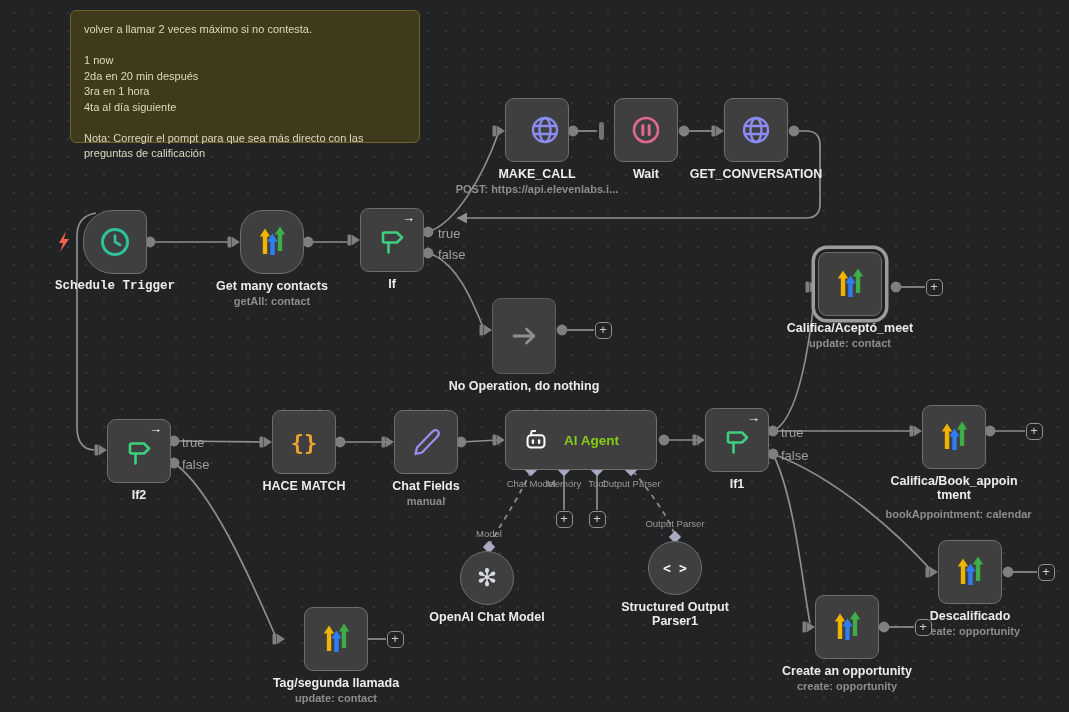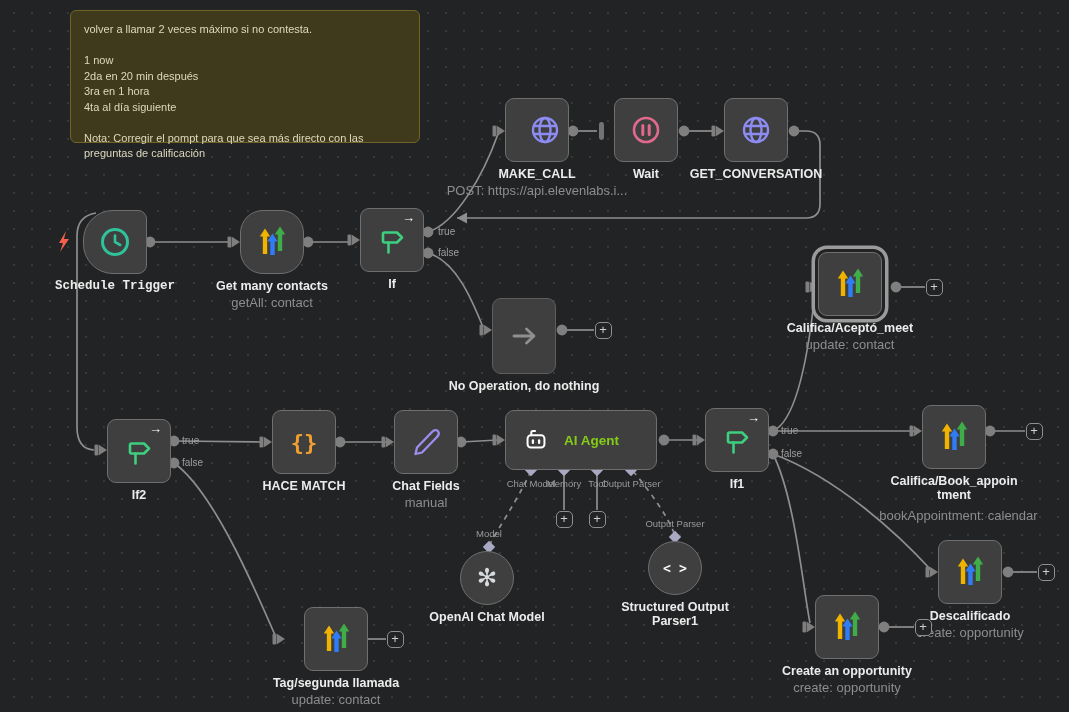--- a/index.html
+++ b/index.html
@@ -31,28 +31,28 @@
   .agent-title{color:#84cc16;font-size:13.5px;font-weight:700;}
   .corner-arrow{position:absolute;top:1px;right:8px;color:#ffffff;font-size:13px;font-weight:700;}
   .node-label{
     position:absolute;top:calc(100% + 6px);left:50%;transform:translateX(-50%);
     color:#ececec;font-size:12.5px;font-weight:700;white-space:nowrap;
     text-align:center;line-height:14px;
   }
   .node-label.wrap{white-space:normal;word-break:break-all;}
   .node-sublabel{
     position:absolute;left:50%;transform:translateX(-50%);
-    color:#8d8d8d;font-size:13px;font-weight:400;white-space:nowrap;text-align:center;
+    color:#8d8d8d;font-size:11px;font-weight:700;white-space:nowrap;text-align:center;
   }
   .plus-btn{
     position:absolute;z-index:3;width:17px;height:17px;box-sizing:border-box;
     border:1.8px solid #8f8f8f;border-radius:5px;background:#222324;
     color:#cfcfcf;font-size:13px;line-height:13px;text-align:center;cursor:pointer;
   }
-  .float-label{position:absolute;z-index:2;color:#9f9f9f;font-size:10px;white-space:nowrap;}
+  .float-label{position:absolute;z-index:2;color:#9f9f9f;font-size:13px;white-space:nowrap;}
   .port-label{position:absolute;z-index:2;color:#9a9a9a;font-size:9.5px;white-space:nowrap;transform:translateX(-50%);}
 </style>
 </head>
 <body>
 
 <div id="canvas">
   <svg id="edges" width="1069" height="712">
       <path d="M150,242 L228,242" fill="none" stroke="#8e8e8e" stroke-width="1.7"></path>
       <path d="M308,242 L350,242" fill="none" stroke="#8e8e8e" stroke-width="1.7"></path>
       <path d="M428,232 C456,223 483,176 498,134" fill="none" stroke="#8e8e8e" stroke-width="1.7"></path>

